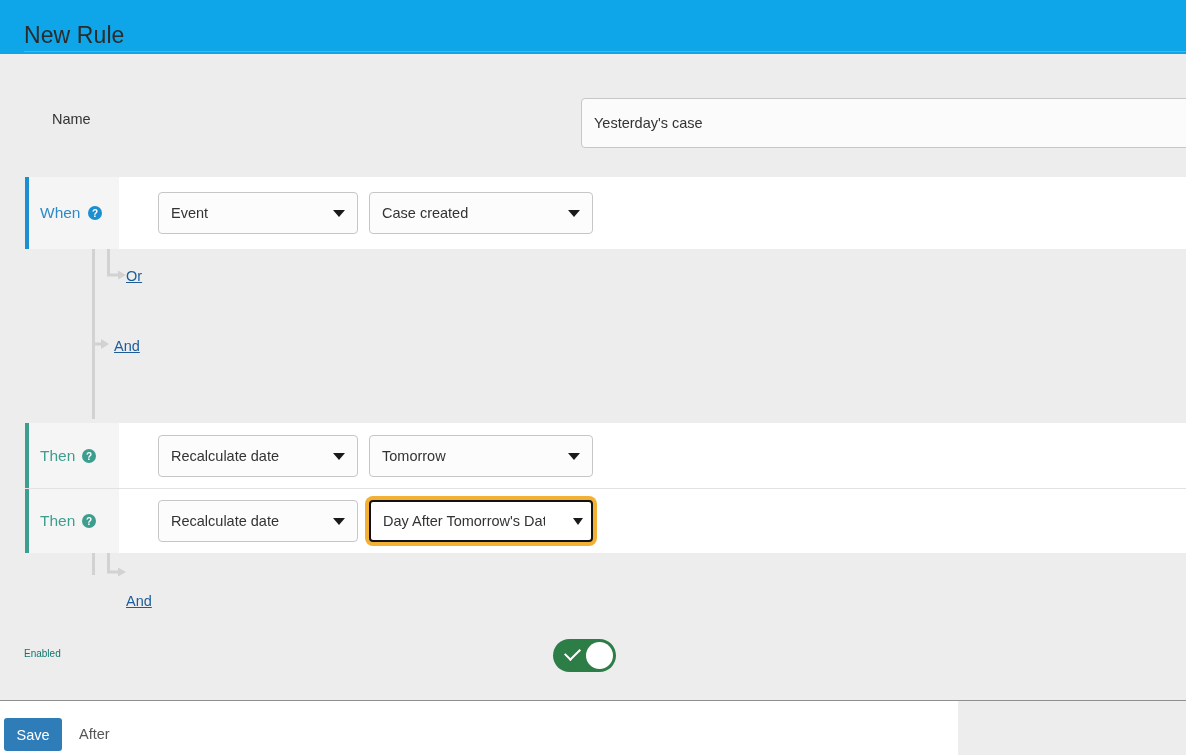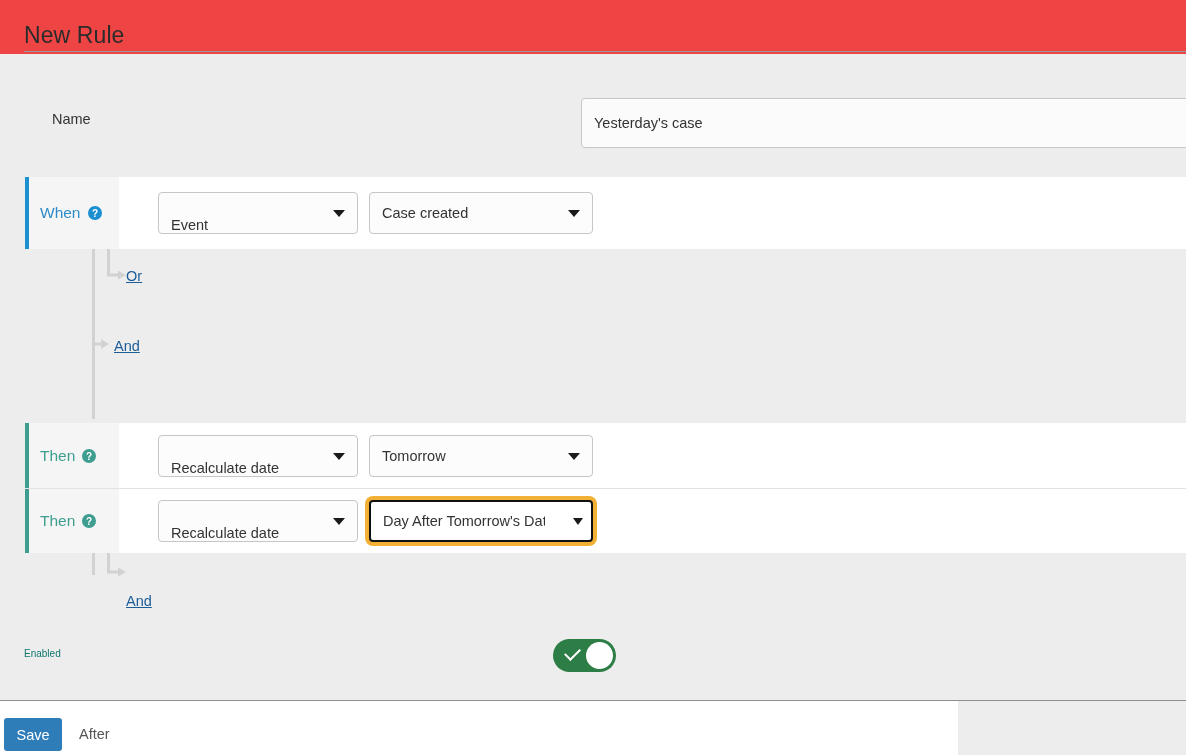--- a/index.html
+++ b/index.html
@@ -15,21 +15,21 @@
     overflow: hidden;
     position: relative;
   }
 
   
   .page-header {
     position: absolute;
     left: 0; top: 0;
     width: 1186px;
     height: 54px;
-    background: #ef4444;
+    background: #0ea5e9;
   }
   .page-title {
     position: absolute;
     left: 24px;
     top: 21px;
     font-size: 23px;
     line-height: 28px;
     font-weight: 400;
     color: #2b2b2b;
     letter-spacing: 0.1px;
@@ -171,21 +171,21 @@
   .select .caret {
     position: absolute;
     right: 12px;
     top: 50%;
     margin-top: -3px;
     width: 0; height: 0;
     border-left: 6px solid transparent;
     border-right: 6px solid transparent;
     border-top: 7px solid #1a1a1a;
   }
-  .select.w200 { width: 200px; align-items: flex-end; }
+  .select.w200 { width: 200px; }
   .select.w201 { width: 224px; }
 
   .select.focused {
     border: 2px solid #111111;
     box-shadow: 0 0 0 4px #f2b134;
     background: #ffffff;
   }
   .select.focused .sel-text {
     width: 162px;
   }

